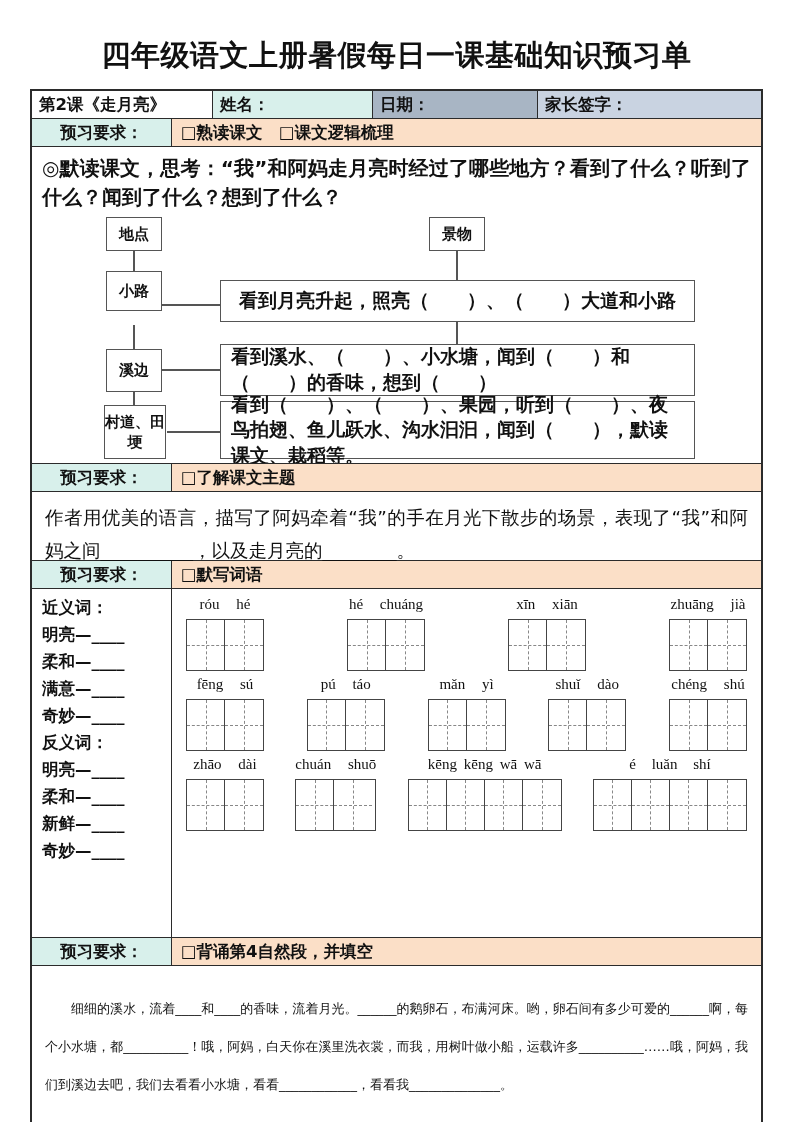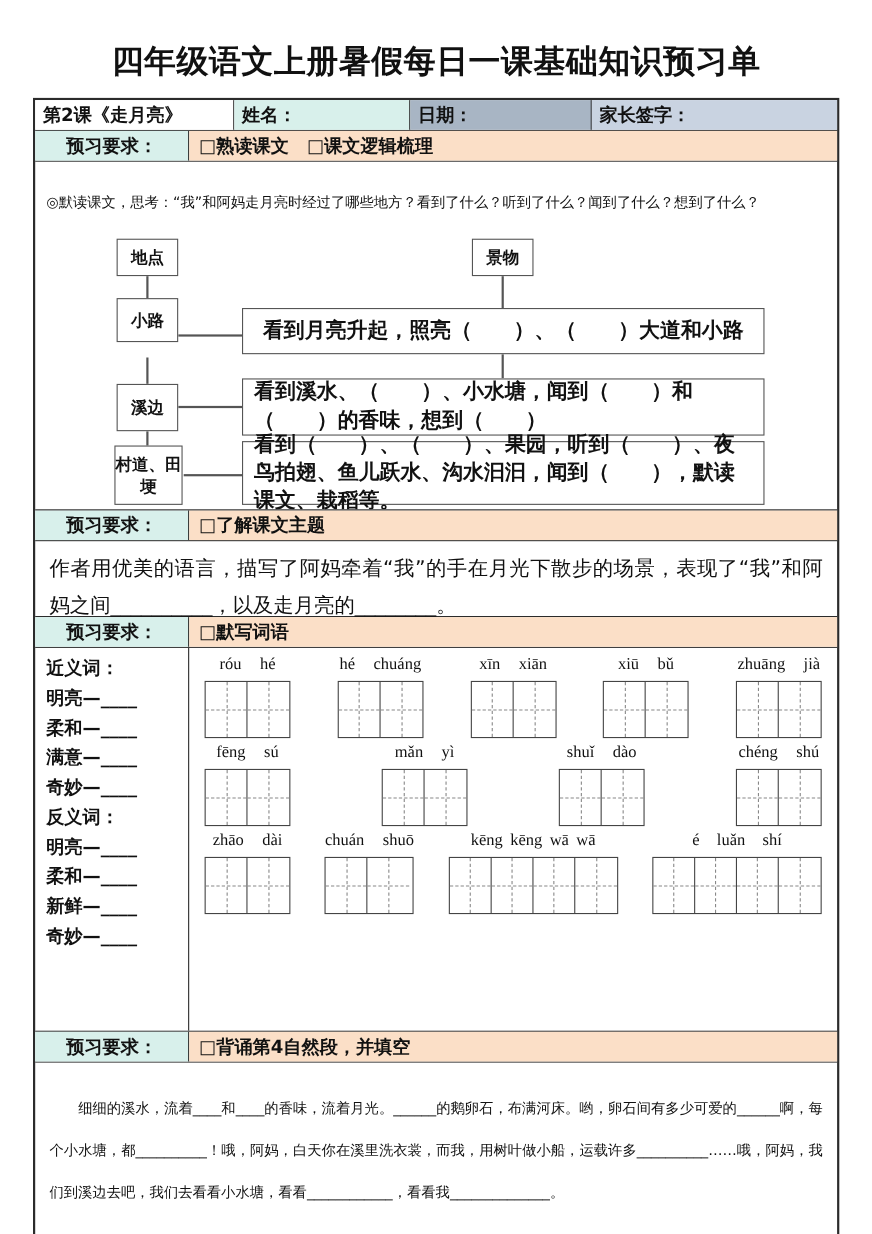--- a/index.html
+++ b/index.html
@@ -27,21 +27,21 @@
   .c-name{width:160px; background:var(--teal);}
   .c-date{width:165px; background:var(--date-bg);}
   .c-sign{flex:1; background:var(--sign-bg);}
   
   .req .lbl{ width:140px; background:var(--teal); justify-content:center;
     font-size:16.5px; font-weight:700; height:27px;}
   .req .cnt{ flex:1; background:var(--peach); font-size:16.5px; font-weight:700;
     padding-left:9px; height:27px;}
   
   .diagram-cell{ position:relative; height:317px; border-bottom:1.6px solid var(--line); overflow:hidden;}
-  .question{ padding:7px 10px 0 10px; font-size:13px; line-height:29px; font-weight:400; text-align:justify;margin-top:16px;}
+  .question{ padding:7px 10px 0 10px; font-size:20px; line-height:29px; font-weight:700; text-align:justify;}
   .dbox{ position:absolute; border:1.6px solid var(--box); background:#fff;
     display:flex; align-items:center; justify-content:center; text-align:center;
     font-size:15px; font-weight:600; line-height:1.35;}
   .dline{ position:absolute; background:var(--box);}
   .scene{ font-size:19px;}
   .scene.left{ justify-content:flex-start; text-align:left; padding:2px 10px;}
   
   .theme-cell{ padding:9px 13px 0 13px; height:69px; font-size:18.5px; line-height:33px;
     font-weight:500; text-align:justify; border-bottom:1.6px solid var(--line);}
   
@@ -152,38 +152,38 @@
             </div>
         </div>
         <div class="wgroup g2">
           <div class="pin">xīn xiān</div>
           <div class="wgrid">
               <div class="wcell"></div>
               <div class="wcell"></div>
             </div>
         </div>
         <div class="wgroup g2">
-          <div class="pin">xiū bǔ</div>
-          <div class="wgrid">
-              <div class="wcell"></div>
-              <div class="wcell"></div>
-            </div>
-        </div>
-        <div class="wgroup g2">
           <div class="pin">zhuāng jià</div>
           <div class="wgrid">
               <div class="wcell"></div>
               <div class="wcell"></div>
             </div>
         </div>
       </div>
 
       <div class="wrow">
         <div class="wgroup g2">
           <div class="pin">fēng sú</div>
+          <div class="wgrid">
+              <div class="wcell"></div>
+              <div class="wcell"></div>
+            </div>
+        </div>
+        <div class="wgroup g2">
+          <div class="pin">pú táo</div>
           <div class="wgrid">
               <div class="wcell"></div>
               <div class="wcell"></div>
             </div>
         </div>
         <div class="wgroup g2">
           <div class="pin">mǎn yì</div>
           <div class="wgrid">
               <div class="wcell"></div>
               <div class="wcell"></div>

